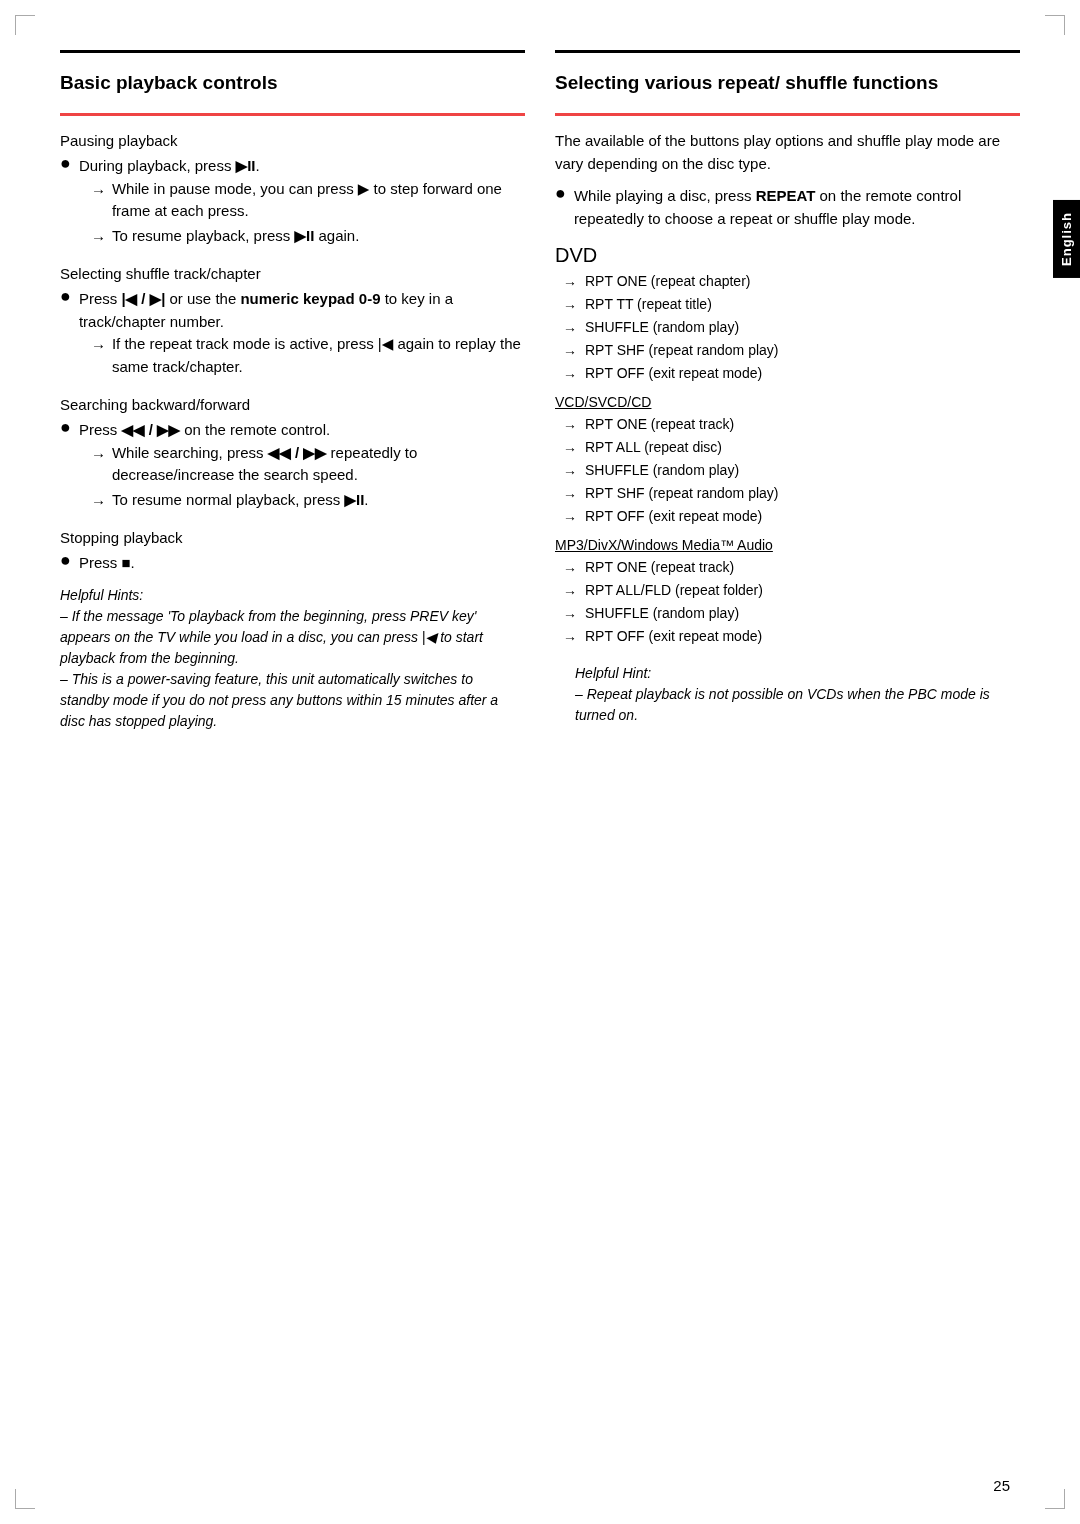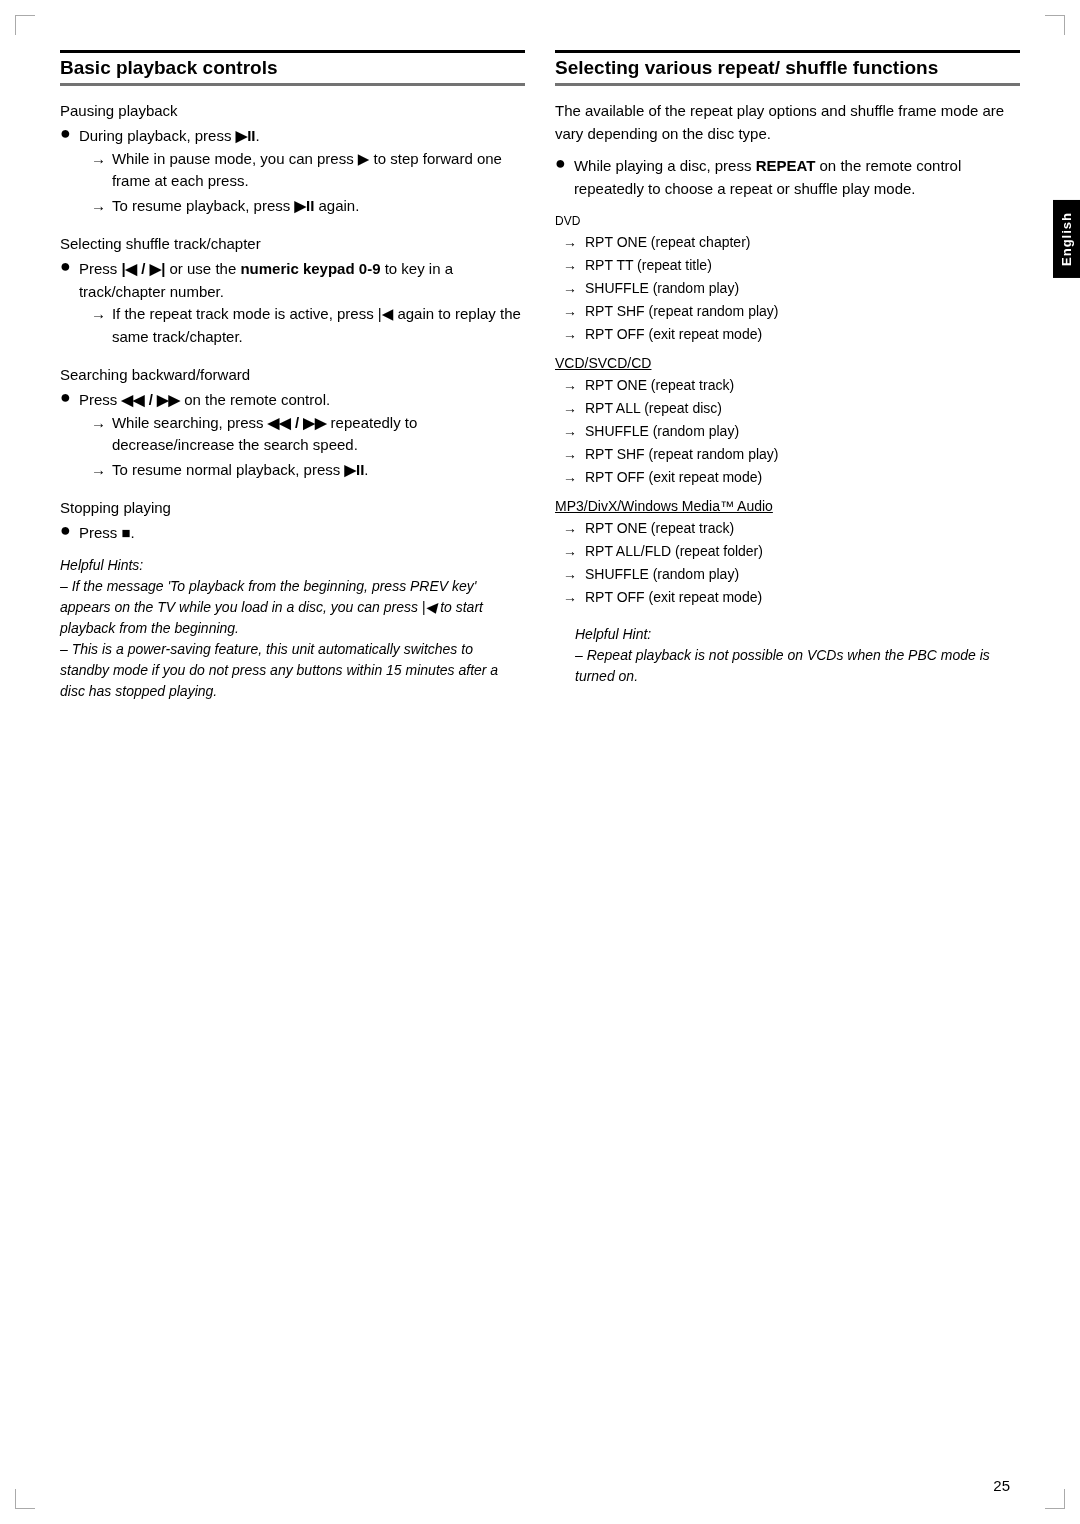--- a/index.html
+++ b/index.html
@@ -75,22 +75,22 @@
     .col-right {
       flex: 1;
       min-width: 0;
     }
 
     
     .section-title {
       font-size: 19px;
       font-weight: bold;
       border-top: 3px solid #000;
-      border-bottom: 3px solid #737373;
-      padding: 4px 0;
+      border-bottom: 3px solid #ef4444;
+      padding: 19px 0;
       margin-bottom: 14px;
     }
 
     .subsection-title {
       font-size: 15px;
       font-weight: normal;
       margin-top: 16px;
       margin-bottom: 6px;
     }
 
@@ -131,21 +131,21 @@
     }
 
     .italic-section {
       font-style: italic;
       font-size: 14px;
       line-height: 1.5;
       margin-top: 10px;
     }
 
     .dvd-label {
-      font-size: 12px;
+      font-size: 20px;
       font-weight: normal;
       margin-top: 12px;
       margin-bottom: 4px;
     }
 
     .underline-label {
       text-decoration: underline;
       font-size: 14px;
       margin-top: 12px;
       margin-bottom: 4px;
@@ -239,39 +239,39 @@
             <span class="arrow-sym">→</span>
             <span class="arrow-content">While searching, press <strong>◀◀ / ▶▶</strong> repeatedly to decrease/increase the search speed.</span>
           </div>
           <div class="arrow-item">
             <span class="arrow-sym">→</span>
             <span class="arrow-content">To resume normal playback, press <strong>▶II</strong>.</span>
           </div>
         </div>
       </div>
 
-      <div class="subsection-title">Stopping playing</div>
+      <div class="subsection-title">Stopping playback</div>
       <div class="bullet-item">
         <span class="bullet-dot">●</span>
         <div class="bullet-content">
           Press <strong>■</strong>.
         </div>
       </div>
 
       <div class="italic-section">
         <em>Helpful Hints:</em><br>
         <em>– If the message 'To playback from the beginning, press PREV key' appears on the TV while you load in a disc, you can press |◀ to start playback from the beginning.</em><br>
         <em>– This is a power-saving feature, this unit automatically switches to standby mode if you do not press any buttons within 15 minutes after a disc has stopped playing.</em>
       </div>
     </div>
 
     <div class="col-right">
       <div class="section-title">Selecting various repeat/ shuffle functions</div>
 
-      <p>The available of the repeat play options and shuffle frame mode are vary depending on the disc type.</p>
+      <p>The available of the buttons play options and shuffle play mode are vary depending on the disc type.</p>
 
       <div class="bullet-item" style="margin-top:10px;">
         <span class="bullet-dot">●</span>
         <div class="bullet-content">
           While playing a disc, press <strong>REPEAT</strong> on the remote control repeatedly to choose a repeat or shuffle play mode.
         </div>
       </div>
 
       <div class="dvd-label" style="margin-top:14px; text-decoration: none; font-weight:normal;">DVD</div>
       <div class="arrow-list">

